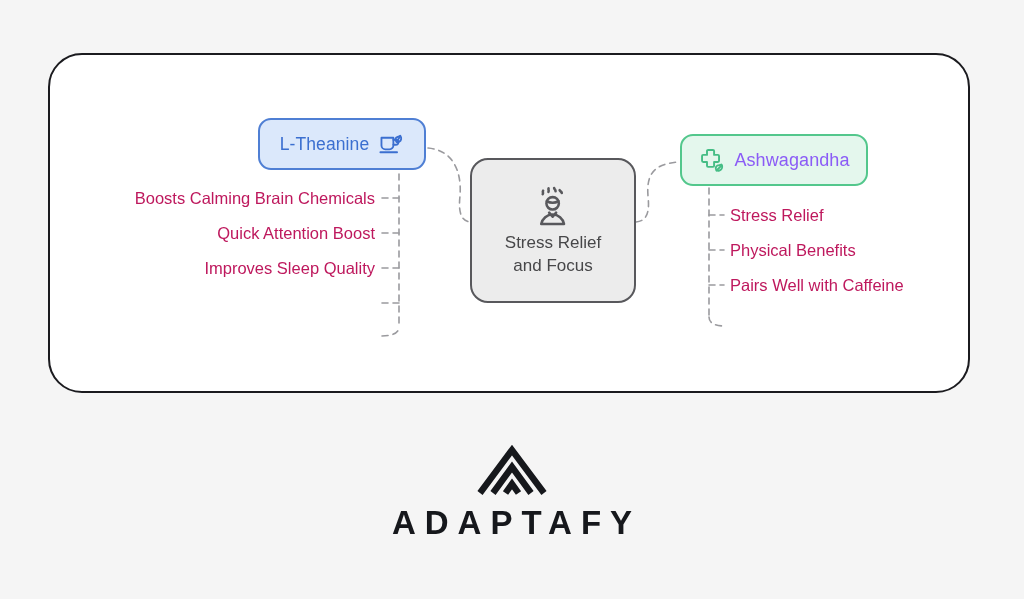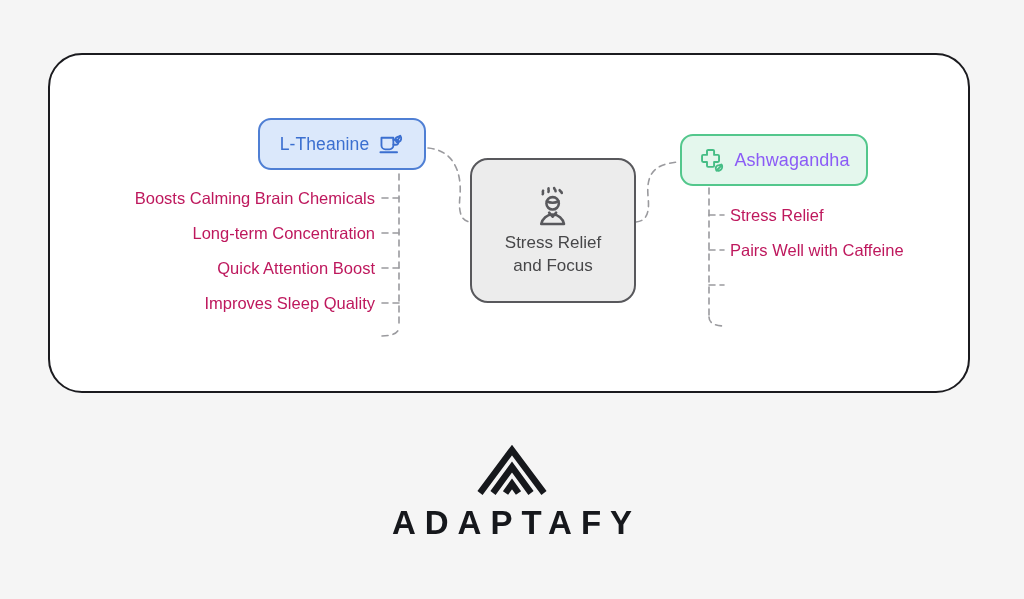--- a/index.html
+++ b/index.html
@@ -221,27 +221,27 @@
         <path d="M5.6 21.3a6.3 6.3 0 0 1 12.4 0z"></path>
         <path d="M9.9 15.1l1.9 2.2 1.9-2.2"></path>
       </svg>
     </span>
     <span class="center-title">Stress Relief
 and Focus</span>
   </div>
 
   <div class="leaf-list left">
     <div class="leaf-item">Boosts Calming Brain Chemicals</div>
-    <div class="leaf-item">Long-term Concentration</div>
     <div class="leaf-item">Quick Attention Boost</div>
     <div class="leaf-item">Improves Sleep Quality</div>
   </div>
 
   <div class="leaf-list right">
     <div class="leaf-item">Stress Relief</div>
+    <div class="leaf-item">Physical Benefits</div>
     <div class="leaf-item">Pairs Well with Caffeine</div>
   </div>
 
   <div class="brand">
     <span>
       <svg class="icon-svg" width="76" height="52" viewBox="0 0 76 52" fill="none" stroke="#16181c" stroke-linecap="butt">
         <path d="M6 50 L38 7 L70 50" stroke-width="6.4"></path>
         <path d="M19 50 L38 24 L57 50" stroke-width="6.4"></path>
         <path d="M31.5 50 L38 41 L44.5 50" stroke-width="6.4"></path>
       </svg>

